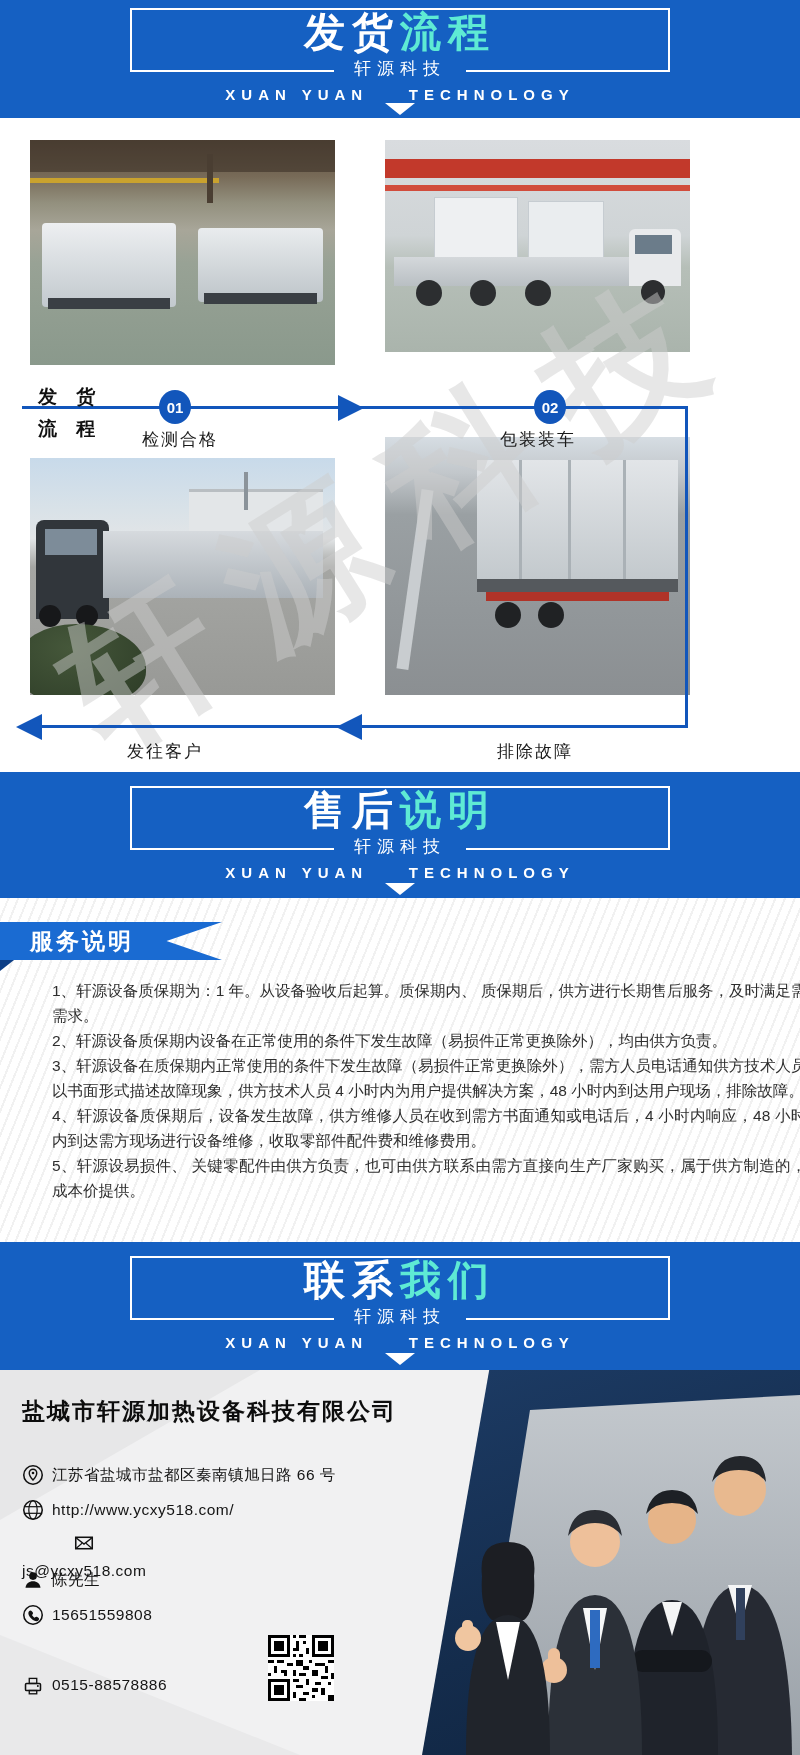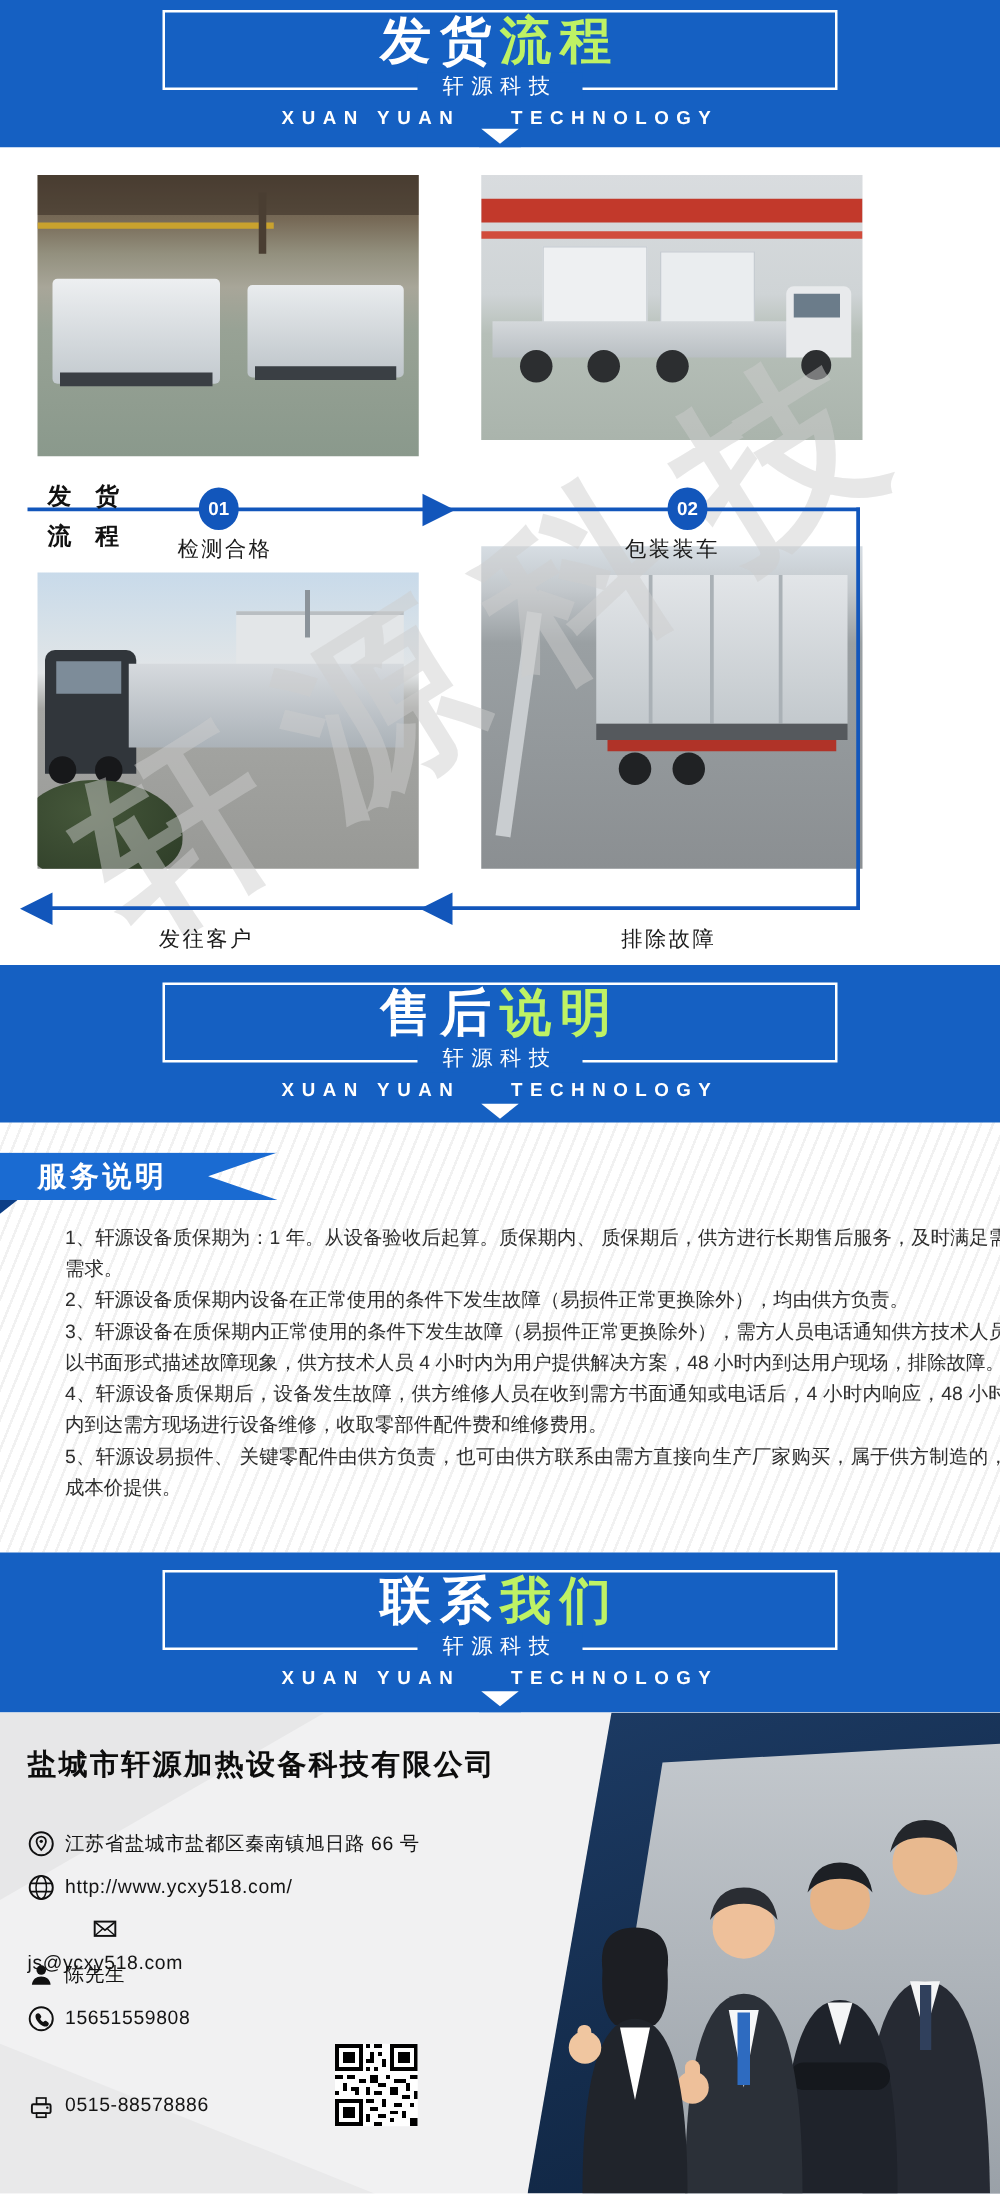--- a/index.html
+++ b/index.html
@@ -4,21 +4,21 @@
 <style>
   html,body{margin:0;padding:0;background:#ffffff;}
   .page{position:relative;width:800px;height:1755px;background:#fff;overflow:hidden;
         font-family:"Liberation Sans","DejaVu Sans",sans-serif;}
 
   
   .band{position:absolute;left:0;width:800px;height:128px;background:#1560c2;}
   .band-box{position:absolute;left:130px;top:14px;width:536px;height:60px;border:2px solid #fff;}
   .band-title{position:absolute;left:0;top:18px;width:100%;text-align:center;
               font-size:41px;font-weight:bold;color:#fff;letter-spacing:7px;line-height:1;}
-  .band-title .yel{color:#bef264;}
+  .band-title .yel{color:#5eead4;}
   .band-cn{position:absolute;left:0;top:64px;width:100%;text-align:center;}
   .band-cn span{display:inline-block;background:#1560c2;padding:0 20px;color:#fff;
                 font-size:17px;letter-spacing:6px;line-height:22px;}
   .band-en{position:absolute;left:0;top:92px;width:100%;text-align:center;color:#fff;
            font-size:15px;font-weight:bold;letter-spacing:6px;white-space:pre;}
   .tri-white{position:absolute;left:50%;bottom:5px;transform:translateX(-50%);width:0;height:0;
              border-left:15px solid transparent;border-right:15px solid transparent;border-top:12px solid #fff;}
   .tri-blue{position:absolute;left:50%;top:100%;transform:translateX(-50%);width:0;height:0;
             border-left:17px solid transparent;border-right:17px solid transparent;border-top:15px solid #1560c2;}
   .band-first{height:118px;}

